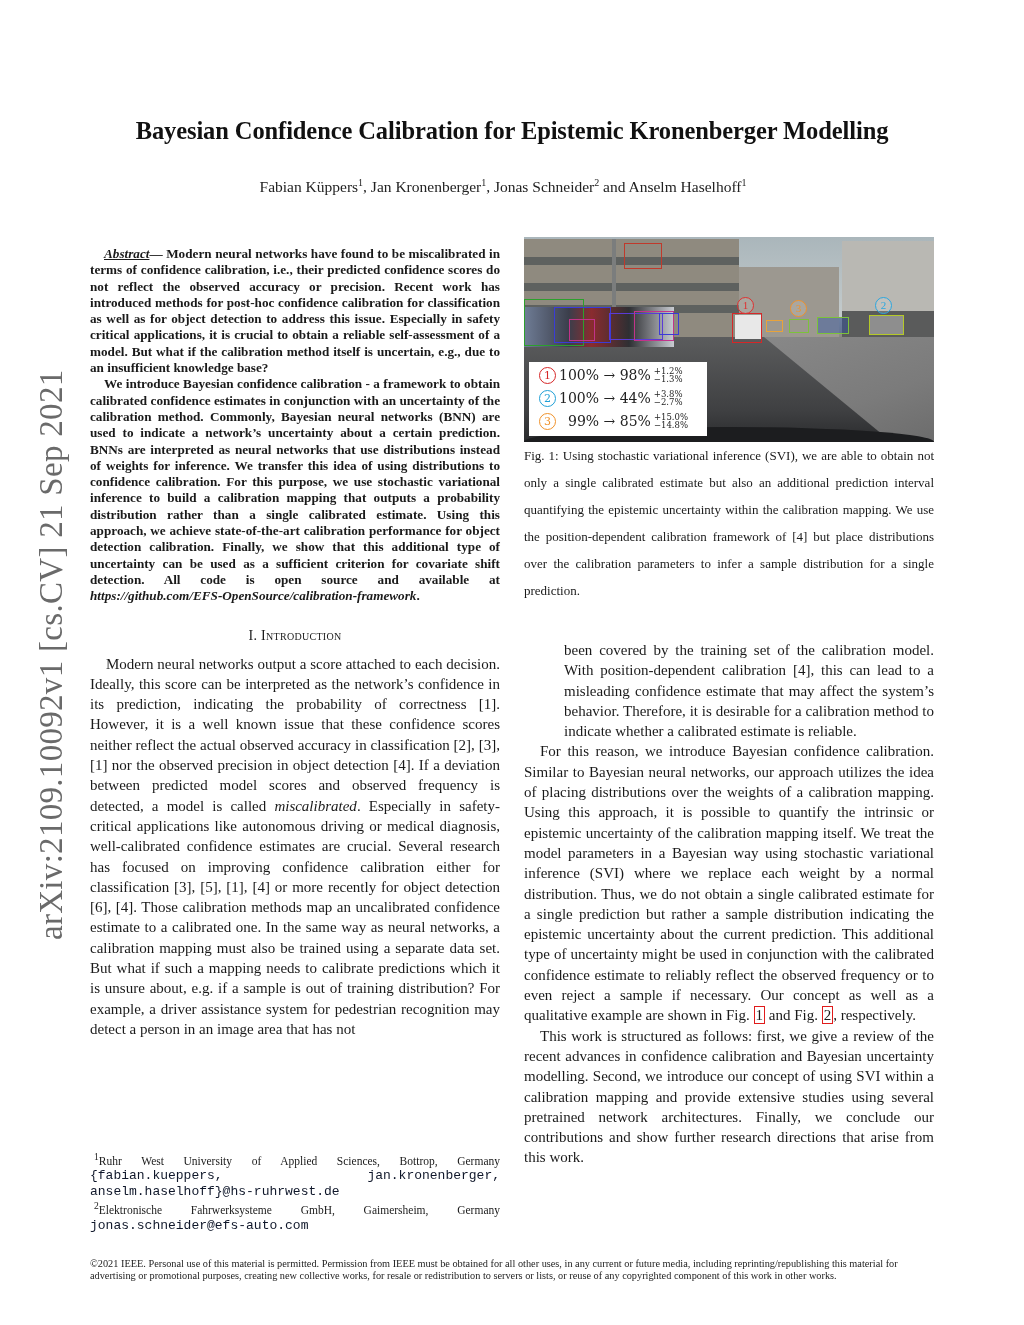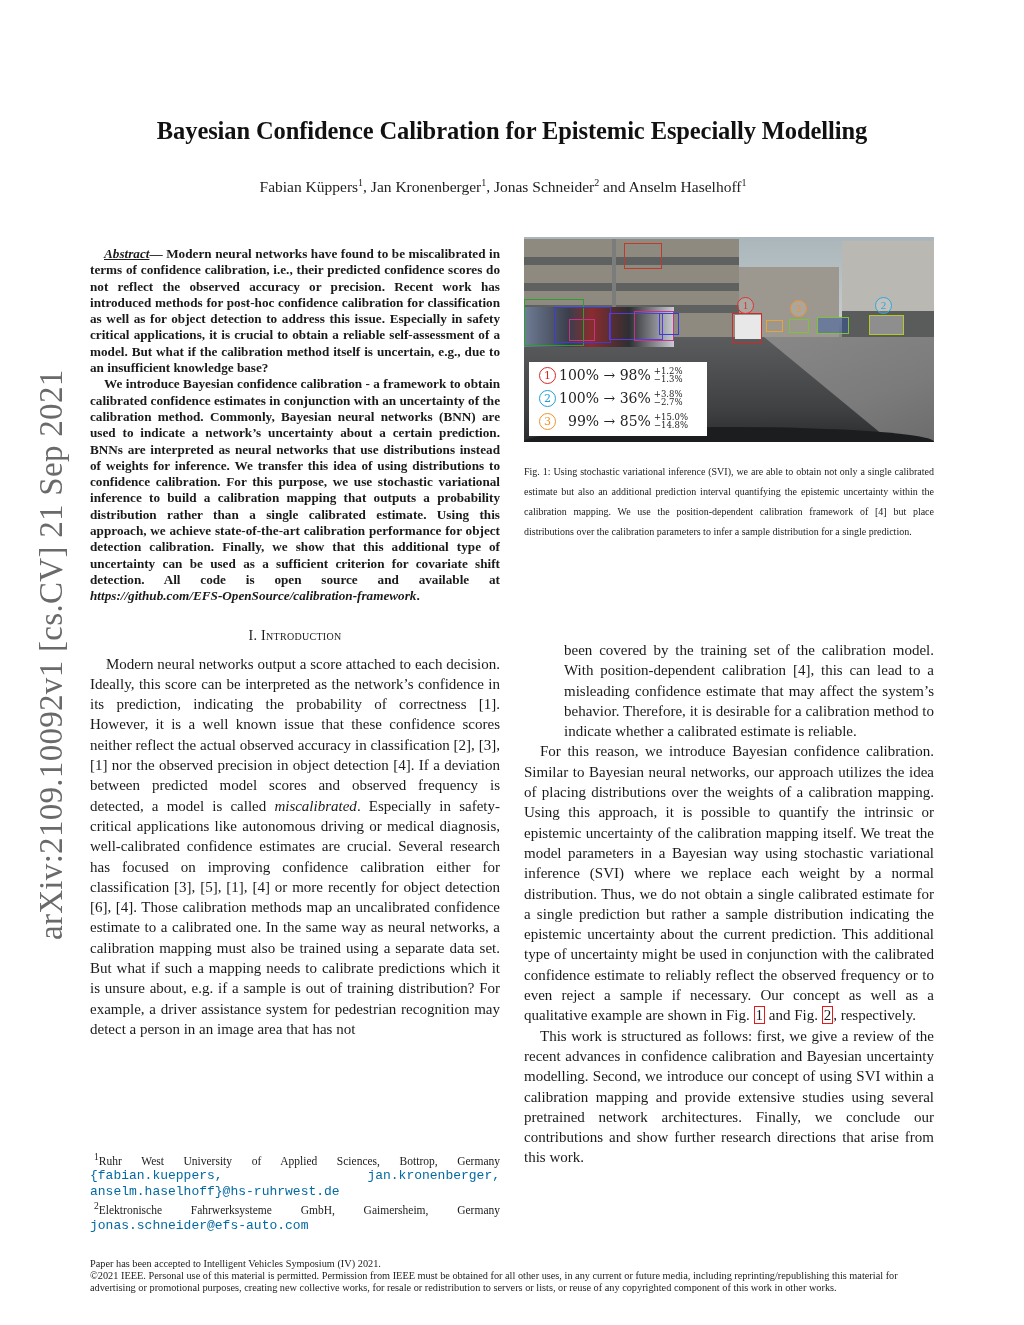--- a/index.html
+++ b/index.html
@@ -32,26 +32,26 @@
   .section-title {
     text-align: center; font-size: 14px; margin: 23px 0 10px 0; letter-spacing: 0.3px;
   }
   .section-title .sc { font-variant: small-caps; }
   .body-text { font-size: 15px; line-height: 20.3px; text-align: justify; }
   .body-text p { margin: 0; text-indent: 16px; }
   .body-text p + p { margin-top: 0; }
   .body-text .cont { text-indent: 0; margin-left: 40px; }
   .footnotes { position: absolute; left: 90px; top: 1150px; width: 410px; font-size: 11.5px; line-height: 14.5px; text-align: justify; }
   .footnotes p { margin: 0; text-indent: 4px; }
-  .mono { font-family: "Liberation Mono", "DejaVu Sans Mono", monospace; font-size: 13px; color: #0369a1; }
+  .mono { font-family: "Liberation Mono", "DejaVu Sans Mono", monospace; font-size: 13px; color: #0f172a; }
   .figure {
     position: relative; width: 410px; height: 205px; overflow: hidden;
     background: linear-gradient(180deg, #b9c3c6 0%, #a8b1b2 30%, #8b8a83 48%, #5b5c5d 60%, #4a4b4c 80%, #2f3032 100%);
   }
-  .fig-caption { font-size: 10px; line-height: 20px; text-align: justify; margin-top: 20px; }
+  .fig-caption { font-size: 13px; line-height: 27px; text-align: justify; margin-top: 0; }
   .right-body { position: absolute; left: 524px; top: 640px; width: 410px; }
   .ref-box { border: 1.5px solid #e01b1b; padding: 0 1px; }
   .footer {
     position: absolute; left: 90px; top: 1258px; width: 845px; font-size: 10.3px; line-height: 11.8px; color: #222;
   }
   .footer p { margin: 0; }
   
   .bldg { position: absolute; }
   .bbox { position: absolute; border: 1.5px solid; }
   .marker { position: absolute; width: 15px; height: 15px; border: 1.3px solid; border-radius: 50%; font-size: 11px; line-height: 15px; text-align: center; background: rgba(255,255,255,0.15); }
@@ -60,21 +60,21 @@
     font-family: "DejaVu Serif", serif; font-size: 14px; color: #222;
   }
   .legend-row { position: absolute; left: 10px; height: 22px; display: flex; align-items: center; }
   .legend-circle { width: 15px; height: 15px; border: 1.3px solid; border-radius: 50%; font-size: 11px; line-height: 15px; text-align: center; margin-right: 3px; }
   .legend-val { white-space: nowrap; }
   .legend-delta { display: inline-flex; flex-direction: column; font-size: 8.5px; line-height: 8.5px; margin-left: 3px; }
 </style>
 </head>
 <body>
 
-<div class="title">Bayesian Confidence Calibration for Epistemic Especially Modelling</div>
+<div class="title">Bayesian Confidence Calibration for Epistemic Kronenberger Modelling</div>
 <div class="authors">
   <span>Fabian Küppers</span><sup>1</sup><span>, </span><span>Jan Kronenberger</span><sup>1</sup><span>, </span><span>Jonas Schneider</span><sup>2</sup><span> and </span><span>Anselm Haselhoff</span><sup>1</sup>
 </div>
 
 <div class="arxiv">arXiv:2109.10092v1  [cs.CV]  21 Sep 2021</div>
 
 <div class="col-left">
   <div class="abstract">
     <p><span class="label">Abstract</span><span>— </span><span>Modern neural networks have found to be miscalibrated in terms of confidence calibration, i.e., their predicted confidence scores do not reflect the observed accuracy or precision. Recent work has introduced methods for post-hoc confidence calibration for classification as well as for object detection to address this issue. Especially in safety critical applications, it is crucial to obtain a reliable self-assessment of a model. But what if the calibration method itself is uncertain, e.g., due to an insufficient knowledge base?</span></p>
     <p><span>We introduce Bayesian confidence calibration - a framework to obtain calibrated confidence estimates in conjunction with an uncertainty of the calibration method. Commonly, Bayesian neural networks (BNN) are used to indicate a network’s uncertainty about a certain prediction. BNNs are interpreted as neural networks that use distributions instead of weights for inference. We transfer this idea of using distributions to confidence calibration. For this purpose, we use stochastic variational inference to build a calibration mapping that outputs a probability distribution rather than a single calibrated estimate. Using this approach, we achieve state-of-the-art calibration performance for object detection calibration. Finally, we show that this additional type of uncertainty can be used as a sufficient criterion for covariate shift detection. All code is open source and available at </span><a class="url">https://github.com/EFS-OpenSource/calibration-framework</a><span>.</span></p>
@@ -137,21 +137,21 @@
       <div class="legend-row" style="top:2px;">
         <span class="legend-circle" style="border-color:#d62728;color:#d62728;">1</span>
         <span class="legend-val"><span>100%</span> <span>→</span> <span>98%</span></span>
         <span class="legend-delta">
             <span>+1.2%</span>
             <span>−1.3%</span>
           </span>
       </div>
       <div class="legend-row" style="top:25px;">
         <span class="legend-circle" style="border-color:#1f9fd6;color:#1f9fd6;">2</span>
-        <span class="legend-val"><span>100%</span> <span>→</span> <span>36%</span></span>
+        <span class="legend-val"><span>100%</span> <span>→</span> <span>44%</span></span>
         <span class="legend-delta">
             <span>+3.8%</span>
             <span>−2.7%</span>
           </span>
       </div>
       <div class="legend-row" style="top:48px;">
         <span class="legend-circle" style="border-color:#f0922b;color:#f0922b;margin-right:12px;">3</span>
         <span class="legend-val"><span>99%</span> <span>→</span> <span>85%</span></span>
         <span class="legend-delta">
             <span>+15.0%</span>
@@ -163,15 +163,14 @@
   <div class="fig-caption">Fig. 1: Using stochastic variational inference (SVI), we are able to obtain not only a single calibrated estimate but also an additional prediction interval quantifying the epistemic uncertainty within the calibration mapping. We use the position-dependent calibration framework of [4] but place distributions over the calibration parameters to infer a sample distribution for a single prediction.</div>
 </div>
 
 <div class="right-body body-text">
   <p class="cont">been covered by the training set of the calibration model. With position-dependent calibration [4], this can lead to a misleading confidence estimate that may affect the system’s behavior. Therefore, it is desirable for a calibration method to indicate whether a calibrated estimate is reliable.</p>
   <p><span>For this reason, we introduce Bayesian confidence calibration. Similar to Bayesian neural networks, our approach utilizes the idea of placing distributions over the weights of a calibration mapping. Using this approach, it is possible to quantify the intrinsic or epistemic uncertainty of the calibration mapping itself. We treat the model parameters in a Bayesian way using stochastic variational inference (SVI) where we replace each weight by a normal distribution. Thus, we do not obtain a single calibrated estimate for a single prediction but rather a sample distribution indicating the epistemic uncertainty about the current prediction. This additional type of uncertainty might be used in conjunction with the calibrated confidence estimate to reliably reflect the observed frequency or to even reject a sample if necessary. Our concept as well as a qualitative example are shown in Fig. </span><span class="ref-box">1</span><span> and Fig. </span><span class="ref-box">2</span><span>, respectively.</span></p>
   <p>This work is structured as follows: first, we give a review of the recent advances in confidence calibration and Bayesian uncertainty modelling. Second, we introduce our concept of using SVI within a calibration mapping and provide extensive studies using several pretrained network architectures. Finally, we conclude our contributions and show further research directions that arise from this work.</p>
 </div>
 
 <div class="footer">
-  <p>Paper has been accepted to Intelligent Vehicles Symposium (IV) 2021.</p>
   <p>©2021 IEEE. Personal use of this material is permitted. Permission from IEEE must be obtained for all other uses, in any current or future media, including reprinting/republishing this material for advertising or promotional purposes, creating new collective works, for resale or redistribution to servers or lists, or reuse of any copyrighted component of this work in other works.</p>
 </div>
 
 </body></html>

